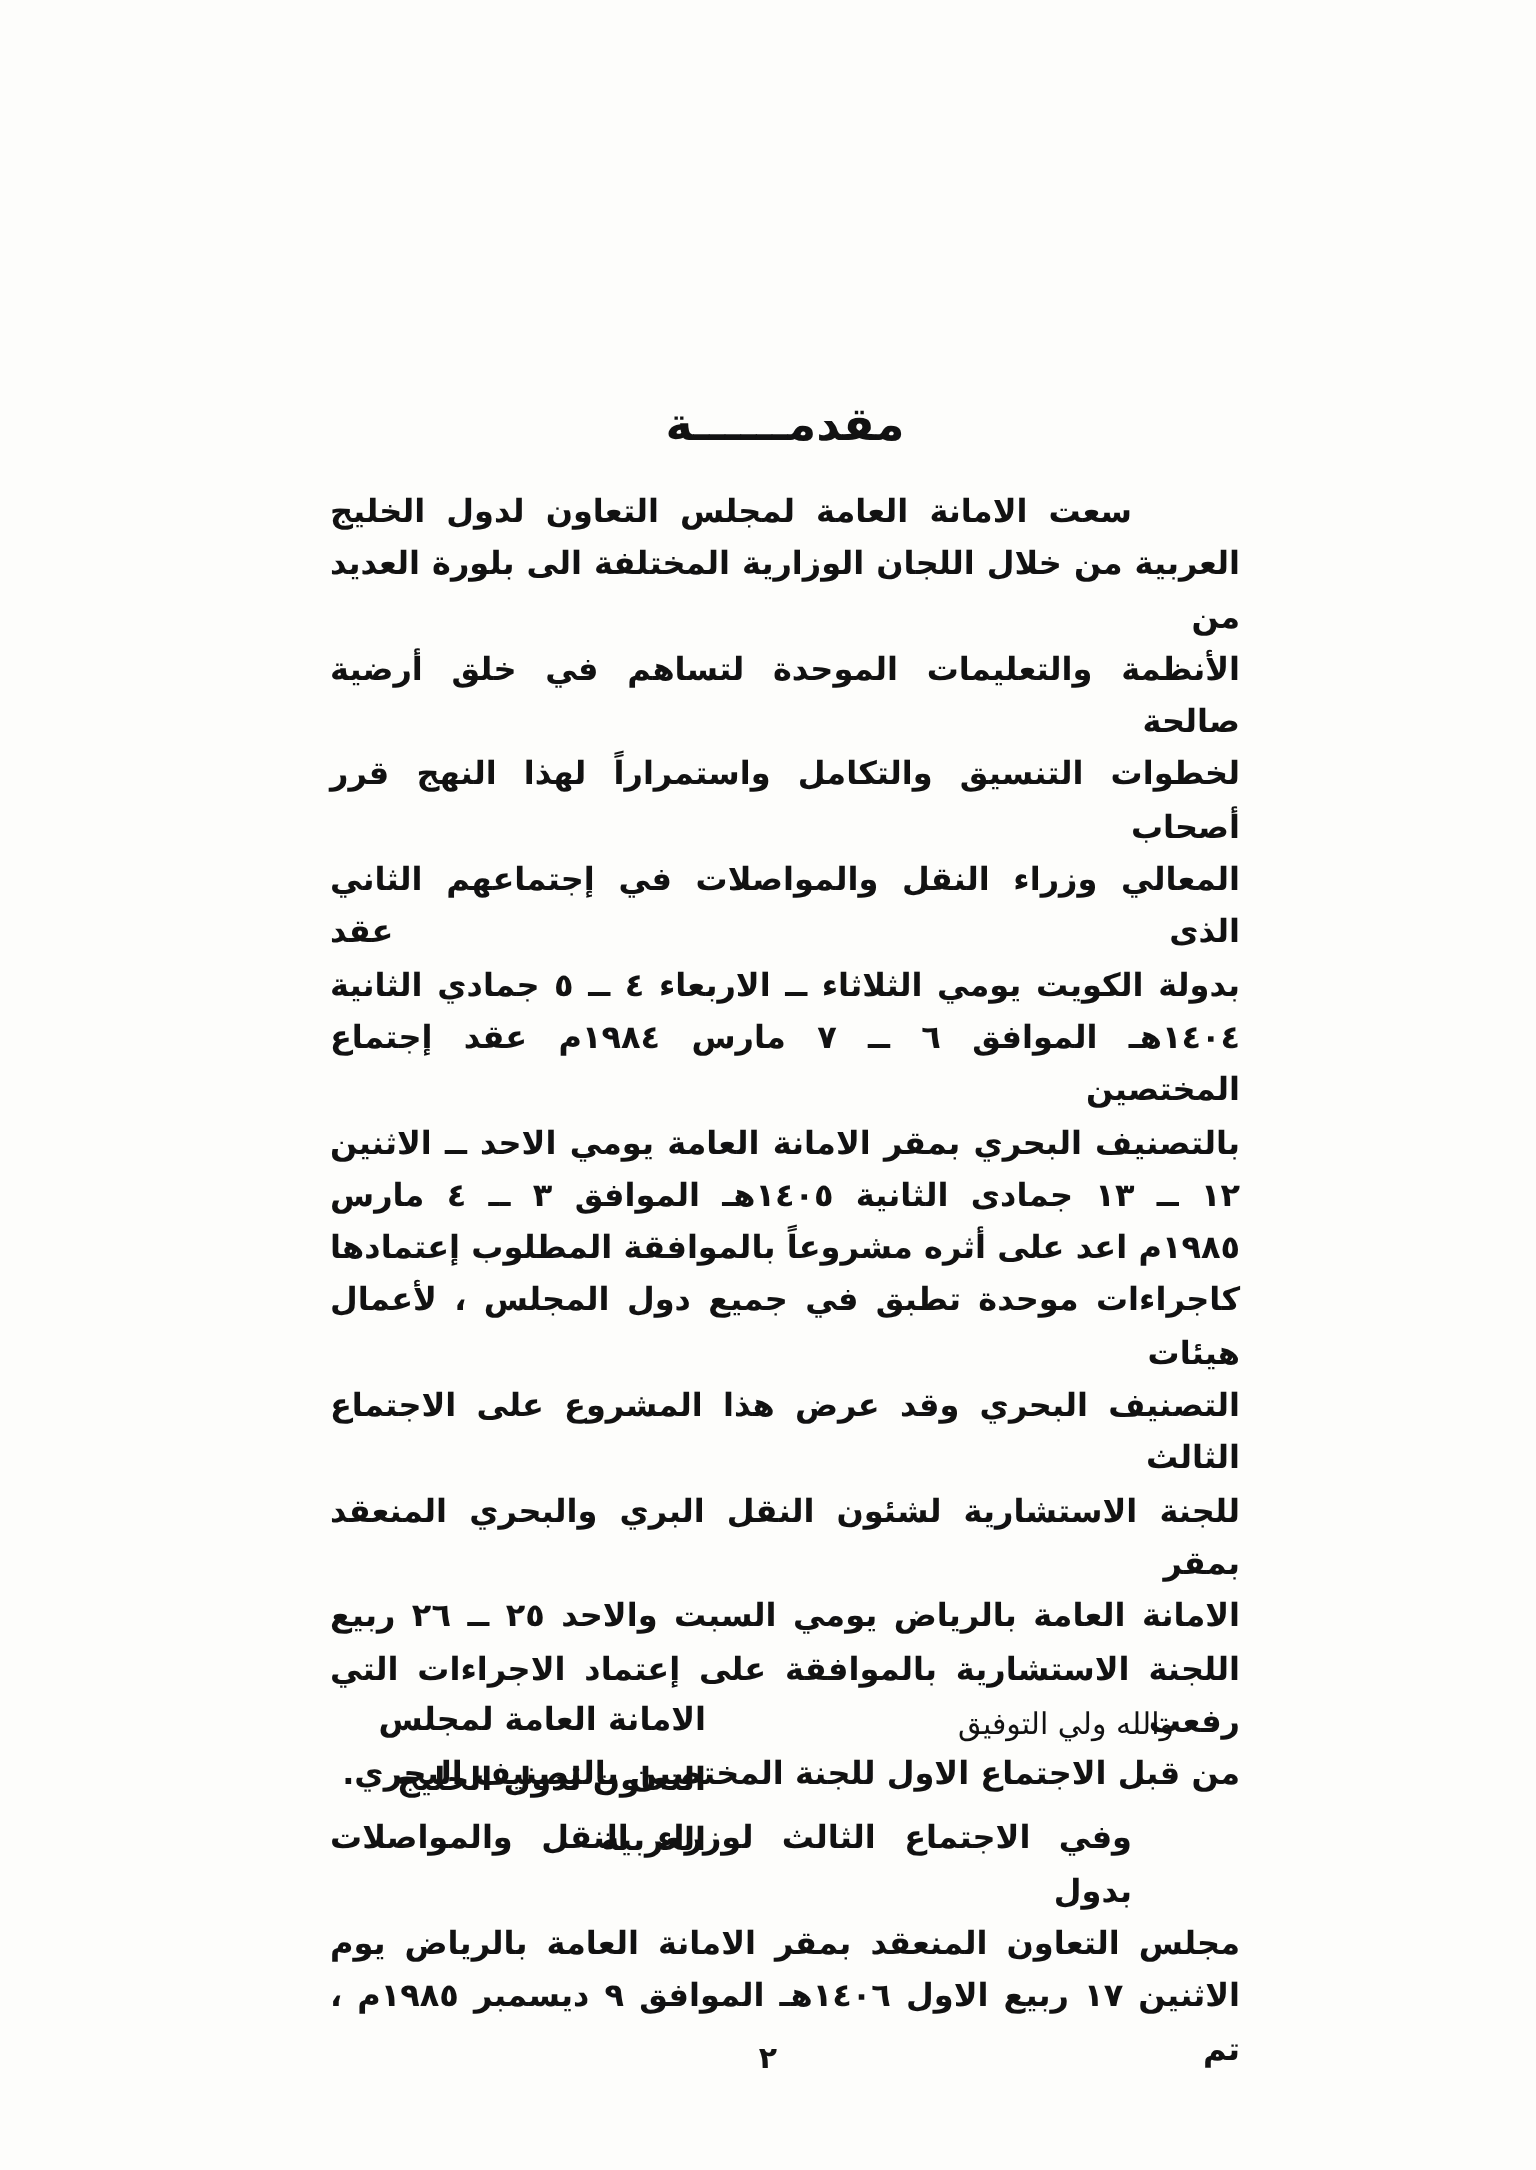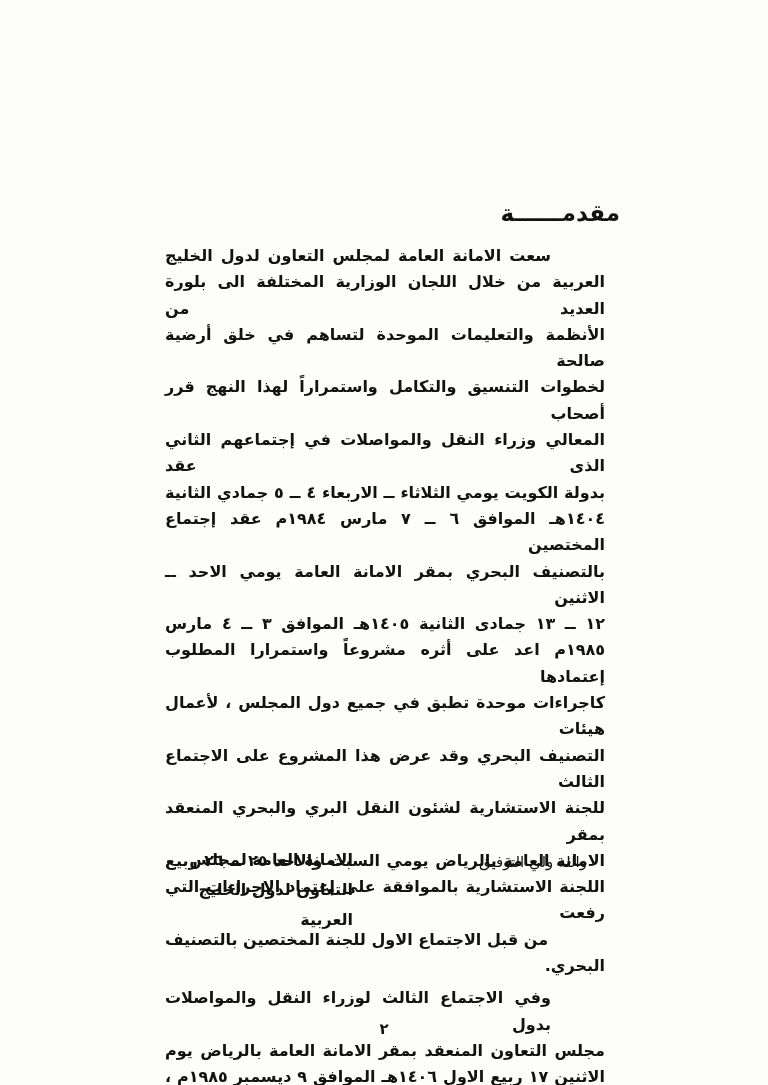--- a/index.html
+++ b/index.html
@@ -8,30 +8,31 @@
     width:768px;height:1085px;
     background:#fdfdfb;
     font-family:"DejaVu Sans",sans-serif;
     color:#121212;
     overflow:hidden;
   }
   .title{
     position:absolute;
     top:200px;right:148px;width:455px;
     margin:0;
+    text-align:center;
     font-size:23px;
     font-weight:bold;
     direction:rtl;
   }
   .body-block{
     position:absolute;
     top:243px;right:148px;width:455px;
     direction:rtl;
   }
-  .para{margin:0 15px 6px 0;}
+  .para{margin:0 0 6px 0;}
   .line{
     font-size:16px;
     font-weight:bold;
     line-height:26.3px;
     text-align:justify;
     text-align-last:justify;
     text-justify:inter-word;
     white-space:normal;
   }
   .line.indent{padding-right:54px;}
@@ -72,21 +73,21 @@
     <div class="para">
       <div class="line indent">سعت الامانة العامة لمجلس التعاون لدول الخليج</div>
       <div class="line">العربية من خلال اللجان الوزارية المختلفة الى بلورة العديد من</div>
       <div class="line">الأنظمة والتعليمات الموحدة لتساهم في خلق أرضية صالحة</div>
       <div class="line">لخطوات التنسيق والتكامل واستمراراً لهذا النهج قرر أصحاب</div>
       <div class="line">المعالي وزراء النقل والمواصلات في إجتماعهم الثاني الذى عقد</div>
       <div class="line">بدولة الكويت يومي الثلاثاء ــ الاربعاء ٤ ــ ٥ جمادي الثانية</div>
       <div class="line">١٤٠٤هـ الموافق ٦ ــ ٧ مارس ١٩٨٤م عقد إجتماع المختصين</div>
       <div class="line">بالتصنيف البحري بمقر الامانة العامة يومي الاحد ــ الاثنين</div>
       <div class="line">١٢ ــ ١٣ جمادى الثانية ١٤٠٥هـ الموافق ٣ ــ ٤ مارس</div>
-      <div class="line">١٩٨٥م اعد على أثره مشروعاً واستمرارا المطلوب إعتمادها</div>
+      <div class="line">١٩٨٥م اعد على أثره مشروعاً بالموافقة المطلوب إعتمادها</div>
       <div class="line">كاجراءات موحدة تطبق في جميع دول المجلس ، لأعمال هيئات</div>
       <div class="line">التصنيف البحري وقد عرض هذا المشروع على الاجتماع الثالث</div>
       <div class="line">للجنة الاستشارية لشئون النقل البري والبحري المنعقد بمقر</div>
       <div class="line">الامانة العامة بالرياض يومي السبت والاحد ٢٥ ــ ٢٦ ربيع</div>
       <div class="line">اللجنة الاستشارية بالموافقة على إعتماد الاجراءات التي رفعت</div>
       <div class="line para-end">من قبل الاجتماع الاول للجنة المختصين بالتصنيف البحري.</div>
     </div>
 
     <div class="para">
       <div class="line indent">وفي الاجتماع الثالث لوزراء النقل والمواصلات بدول</div>

